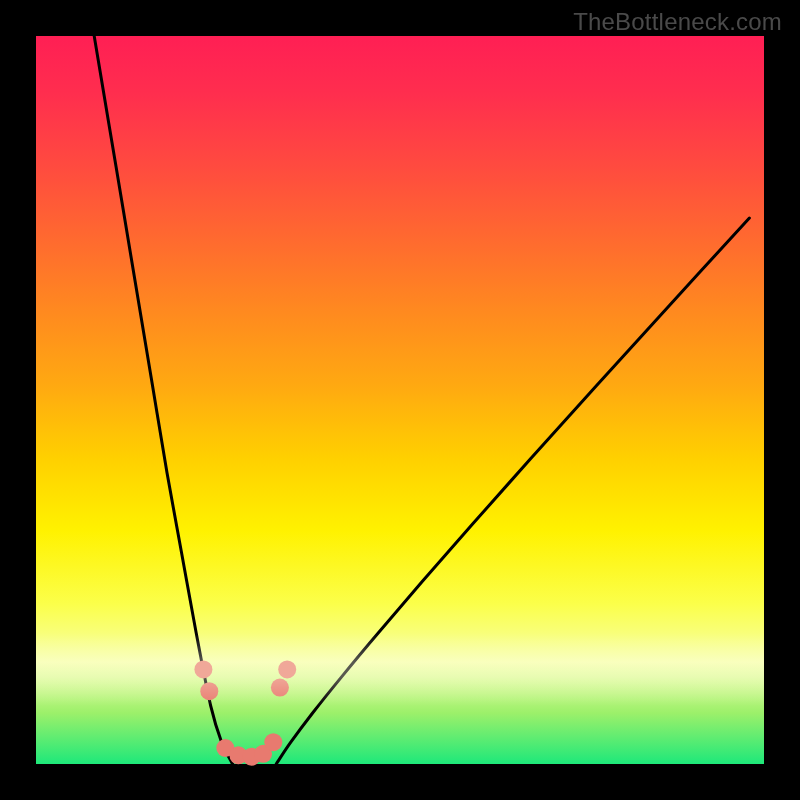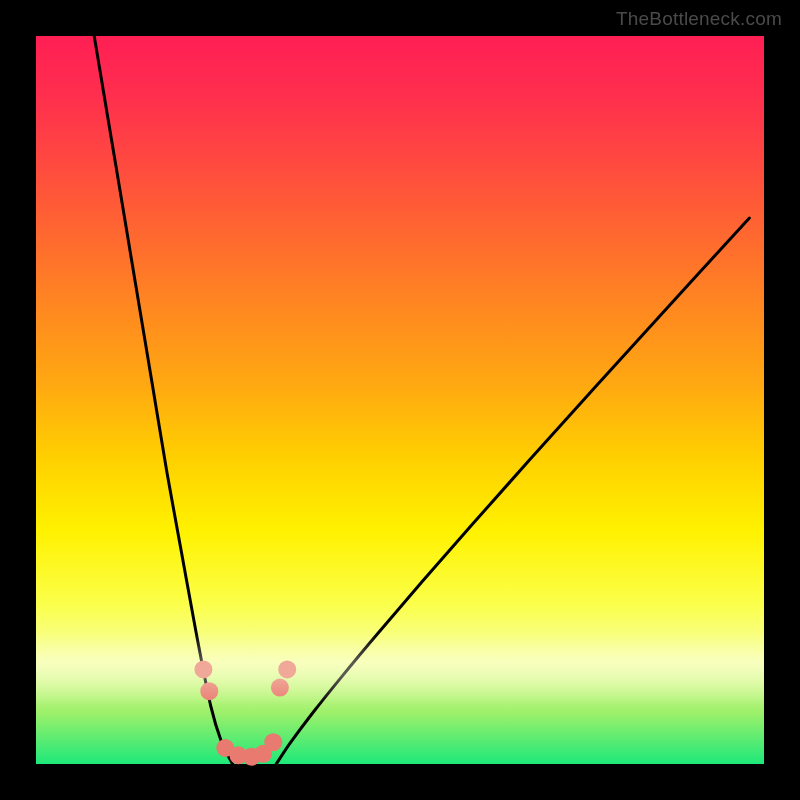--- a/index.html
+++ b/index.html
@@ -54,21 +54,21 @@
       rgba(255,255,230,0.35) 60%,
       rgba(255,255,255,0) 100%
     );
     pointer-events: none;
   }
   .watermark {
     position: absolute;
     top: 8px;
     right: 18px;
     color: #4a4a4a;
-    font-size: 19px;
+    font-size: 24px;
     font-weight: 500;
     letter-spacing: 0.2px;
   }
   svg.curves {
     position: absolute;
     left: 0;
     top: 0;
     width: 728px;
     height: 728px;
     overflow: visible;

